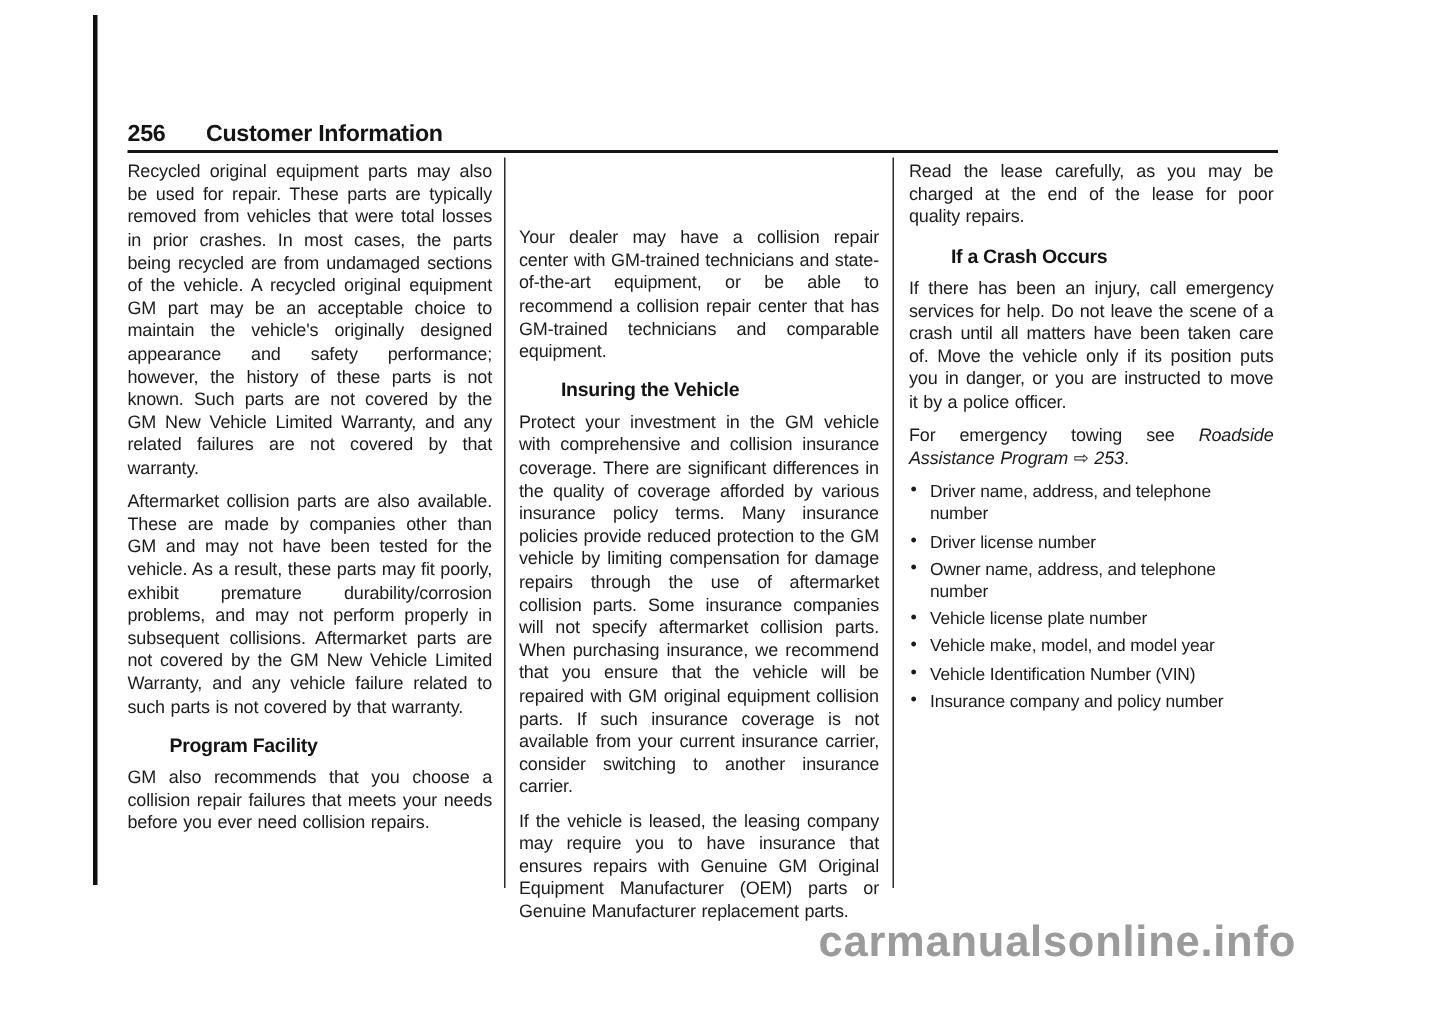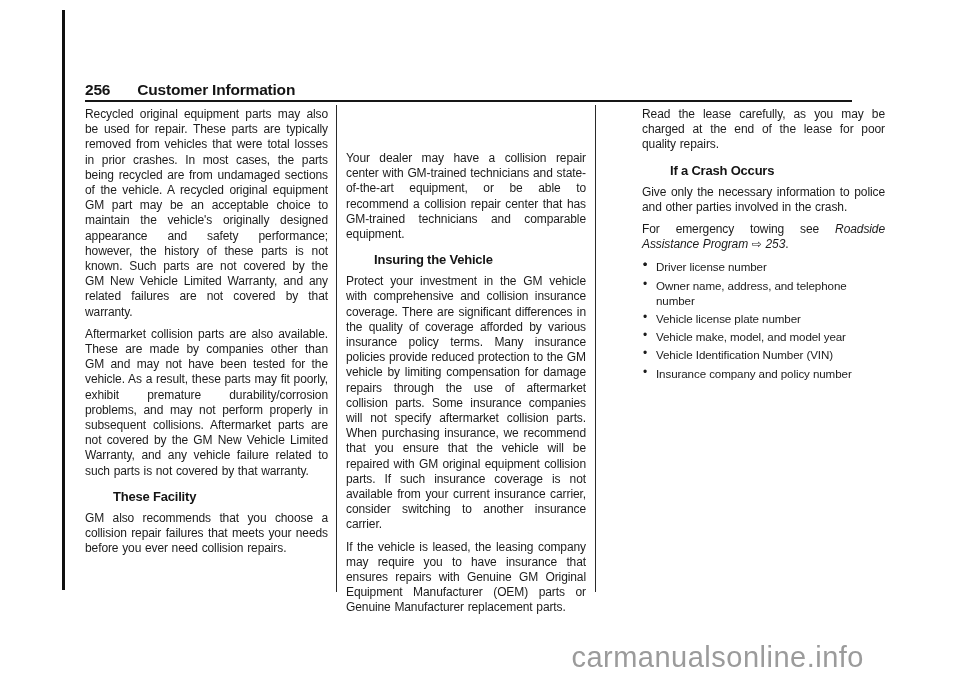--- a/index.html
+++ b/index.html
@@ -17,73 +17,73 @@
 
   
   .page-header { position: absolute; left: 85px; top: 81px; font-weight: bold; font-size: 15.5px; color: #141414; letter-spacing: -0.2px; white-space: nowrap; }
   .page-header .page-num { display: inline-block; }
   .page-header .section-title { display: inline-block; margin-left: 27px; }
 
   
   .col { position: absolute; top: 107px; color: #1b1b1b; }
   .col-1 { left: 85px;  width: 243px; }
   .col-2 { left: 346px; width: 240px; margin-top: 44px; }
-  .col-3 { left: 642px; width: 243px; }
+  .col-3 { left: 606px; width: 243px; }
 
   .para { font-size: 12px; line-height: 15.2px; text-align: justify; margin-bottom: 7px; letter-spacing: -0.1px; word-spacing: 0.5px; }
   .subheading { font-size: 13px; line-height: 16px; font-weight: bold; color: #141414; margin: 10px 0 6px 0; letter-spacing: -0.2px; padding-left: 28px; }
   .col > .subheading:first-child, .col > .para:first-child { margin-top: 0; }
 
   .ref-italic { font-style: italic; }
   .arrow-glyph { font-family: "DejaVu Sans", sans-serif; font-style: normal; }
 
   
   .info-list { list-style: none; margin-top: 1px; }
   .info-list li { position: relative; padding-left: 14px; font-size: 11.6px; line-height: 15.2px; margin-bottom: 3px; letter-spacing: -0.1px; text-align: left; }
   .info-list li .bullet-dot { position: absolute; left: 1px; top: -1px; font-size: 12px; }
 
   
-  .watermark { position: absolute; right: 20px; top: 641px; font-size: 29px; color: #9b9b9b; letter-spacing: 0.5px; font-weight: normal; }
+  .watermark { position: absolute; right: 20px; top: 612px; font-size: 29px; color: #9b9b9b; letter-spacing: 0.5px; font-weight: bold; }
 </style>
 </head>
 <body>
 
 <div class="page">
 
   <div class="left-edge-line"></div>
 
   <div class="page-header">
     <span class="page-num">256</span><span class="section-title">Customer Information</span>
   </div>
   <div class="header-rule"></div>
 
   <div class="col-divider divider-1"></div>
   <div class="col-divider divider-2"></div>
 
   <div class="col col-1">
     <p class="para">Recycled original equipment parts may also be used for repair. These parts are typically removed from vehicles that were total losses in prior crashes. In most cases, the parts being recycled are from undamaged sections of the vehicle. A recycled original equipment GM part may be an acceptable choice to maintain the vehicle's originally designed appearance and safety performance; however, the history of these parts is not known. Such parts are not covered by the GM New Vehicle Limited Warranty, and any related failures are not covered by that warranty.</p>
     <p class="para">Aftermarket collision parts are also available. These are made by companies other than GM and may not have been tested for the vehicle. As a result, these parts may fit poorly, exhibit premature durability/corrosion problems, and may not perform properly in subsequent collisions. Aftermarket parts are not covered by the GM New Vehicle Limited Warranty, and any vehicle failure related to such parts is not covered by that warranty.</p>
-    <h3 class="subheading">These Facility</h3>
+    <h3 class="subheading">Program Facility</h3>
     <p class="para">GM also recommends that you choose a collision repair failures that meets your needs before you ever need collision repairs.</p>
   </div>
 
   <div class="col col-2">
     <p class="para">Your dealer may have a collision repair center with GM-trained technicians and state-of-the-art equipment, or be able to recommend a collision repair center that has GM-trained technicians and comparable equipment.</p>
     <h3 class="subheading">Insuring the Vehicle</h3>
     <p class="para">Protect your investment in the GM vehicle with comprehensive and collision insurance coverage. There are significant differences in the quality of coverage afforded by various insurance policy terms. Many insurance policies provide reduced protection to the GM vehicle by limiting compensation for damage repairs through the use of aftermarket collision parts. Some insurance companies will not specify aftermarket collision parts. When purchasing insurance, we recommend that you ensure that the vehicle will be repaired with GM original equipment collision parts. If such insurance coverage is not available from your current insurance carrier, consider switching to another insurance carrier.</p>
     <p class="para">If the vehicle is leased, the leasing company may require you to have insurance that ensures repairs with Genuine GM Original Equipment Manufacturer (OEM) parts or Genuine Manufacturer replacement parts.</p>
   </div>
 
   <div class="col col-3">
     <p class="para">Read the lease carefully, as you may be charged at the end of the lease for poor quality repairs.</p>
     <h3 class="subheading">If a Crash Occurs</h3>
-    <p class="para">Give only the necessary information to police and other parties involved in the crash.</p>
+    <p class="para">If there has been an injury, call emergency services for help. Do not leave the scene of a crash until all matters have been taken care of. Move the vehicle only if its position puts you in danger, or you are instructed to move it by a police officer.</p>
     <p class="para"><span>For emergency towing see</span> <i class="ref-italic">Roadside Assistance Program</i> <span class="arrow-glyph">⇨</span> <i class="ref-italic">253</i><span>.</span></p>
     <ul class="info-list">
-      <li><span class="bullet-dot">•</span></li>
+      <li><span class="bullet-dot">•</span><span>Driver name, address, and telephone number</span></li>
       <li><span class="bullet-dot">•</span><span>Driver license number</span></li>
       <li><span class="bullet-dot">•</span><span>Owner name, address, and telephone number</span></li>
       <li><span class="bullet-dot">•</span><span>Vehicle license plate number</span></li>
       <li><span class="bullet-dot">•</span><span>Vehicle make, model, and model year</span></li>
       <li><span class="bullet-dot">•</span><span>Vehicle Identification Number (VIN)</span></li>
       <li><span class="bullet-dot">•</span><span>Insurance company and policy number</span></li>
     </ul>
   </div>
 
   <div class="watermark">carmanualsonline.info</div>

